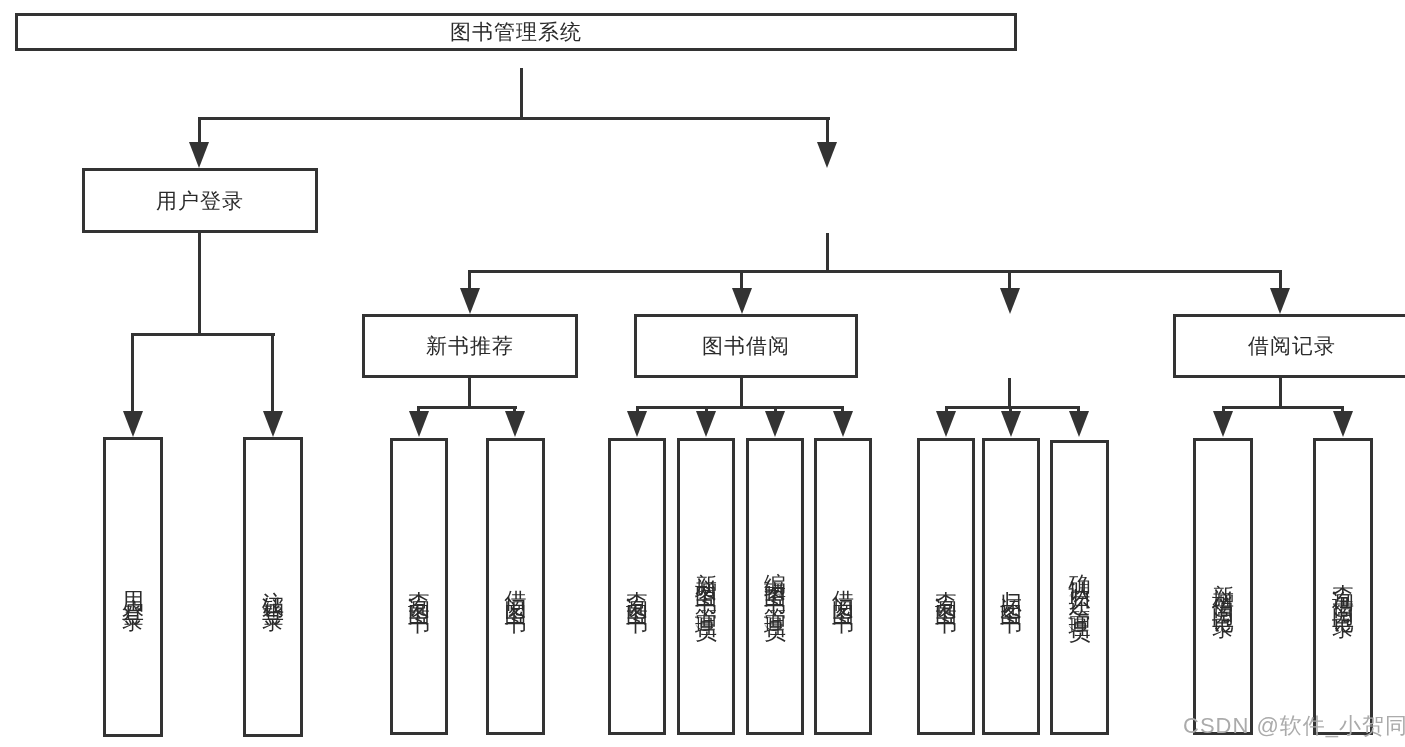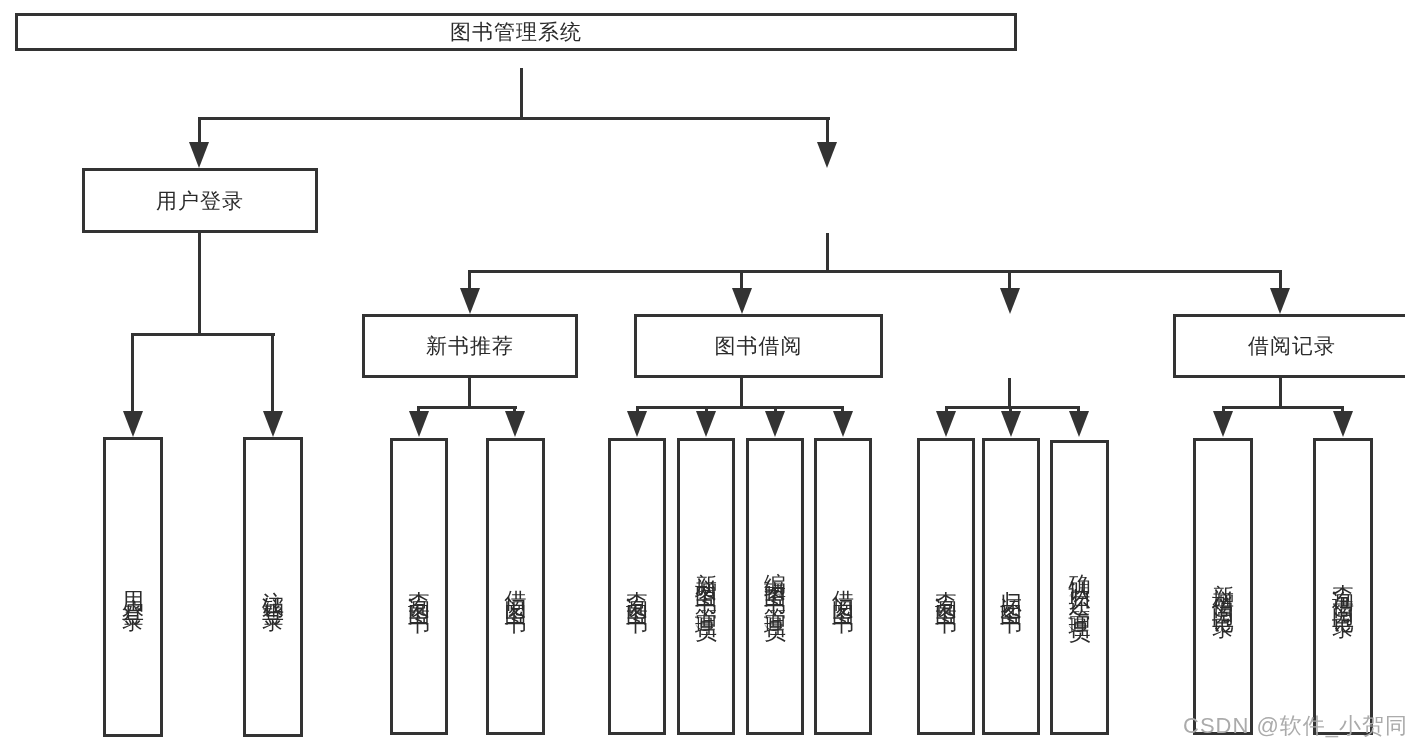--- a/index.html
+++ b/index.html
@@ -100,21 +100,21 @@
   <div class="vline" style="left:1008px; top:270px; height:20px;"></div>
   <div class="vline" style="left:1279px; top:270px; height:20px;"></div>
   <div class="arrow" style="left:460px;  top:288px;"></div>
   <div class="arrow" style="left:732px;  top:288px;"></div>
   <div class="arrow" style="left:1000px; top:288px;"></div>
   <div class="arrow" style="left:1270px; top:288px;"></div>
 
   <div class="box" style="left:362px;  top:314px; width:216px; height:64px;">
     <span>新书推荐</span>
   </div>
-  <div class="box" style="left:634px;  top:314px; width:249px; height:64px;">
+  <div class="box" style="left:634px;  top:314px; width:224px; height:64px;">
     <span>图书借阅</span>
   </div>
   <div class="box" style="left:1173px; top:314px; width:238px; height:64px;">
     <span>借阅记录</span>
   </div>
 
   <div class="vline" style="left:468px; top:378px; height:31px;"></div>
   <div class="hline" style="left:417px; top:406px; width:100px;"></div>
   <div class="vline" style="left:417px; top:406px; height:8px;"></div>
   <div class="vline" style="left:513px; top:406px; height:8px;"></div>

